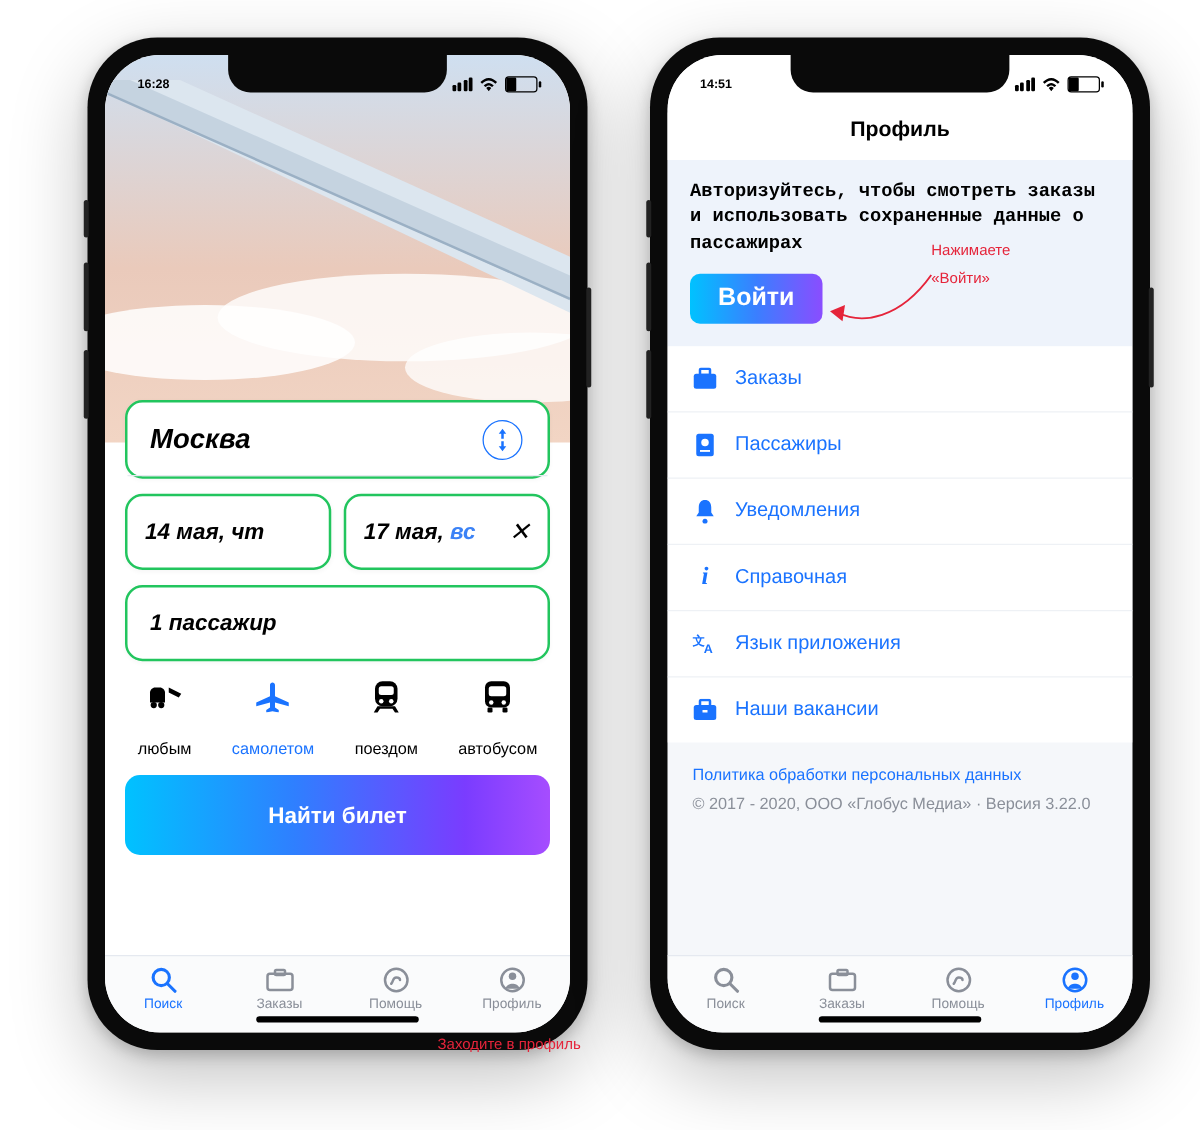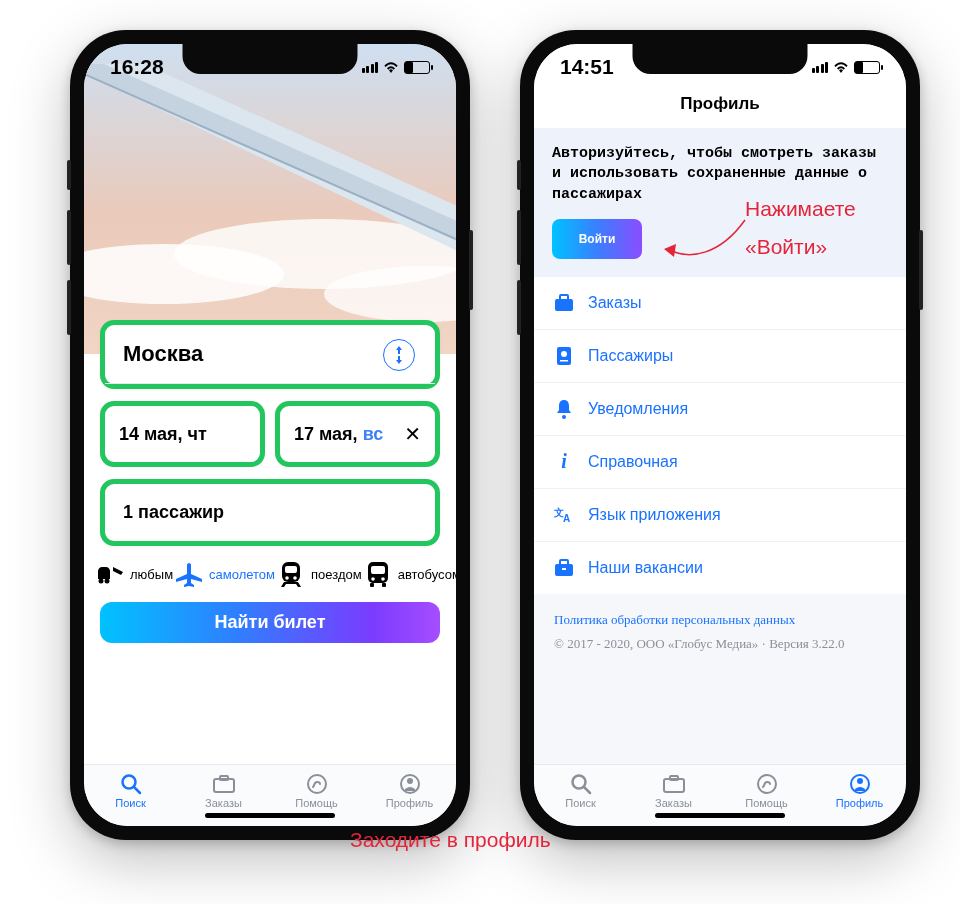--- a/index.html
+++ b/index.html
@@ -7,76 +7,76 @@
   .stage { position: relative; width: 960px; height: 904px; }
 
   .phone { position: absolute; width: 400px; height: 810px; border-radius: 56px; background: #0a0a0a; box-shadow: 0 20px 60px rgba(0,0,0,.25), 0 4px 12px rgba(0,0,0,.2); padding: 14px; }
   .phone .side-btn { position: absolute; background: #222; border-radius: 3px; }
   .phone .sb1 { left: -3px; top: 130px; width: 4px; height: 30px; }
   .phone .sb2 { left: -3px; top: 180px; width: 4px; height: 55px; }
   .phone .sb3 { left: -3px; top: 250px; width: 4px; height: 55px; }
   .phone .sb4 { right: -3px; top: 200px; width: 4px; height: 80px; }
   .screen { width: 100%; height: 100%; border-radius: 44px; overflow: hidden; background: #fff; position: relative; display:flex; flex-direction:column; }
   .notch { position: absolute; top: 0; left: 50%; transform: translateX(-50%); width: 175px; height: 30px; background: #0a0a0a; border-bottom-left-radius: 18px; border-bottom-right-radius: 18px; z-index: 50; }
-  .statusbar { height: 46px; display:flex; align-items:center; justify-content:space-between; padding: 0 26px; font-size:21px; font-weight:600; position:relative; z-index:40;}
+  .statusbar { height: 46px; display:flex; align-items:center; justify-content:space-between; padding: 0 26px; font-size:10px; font-weight:600; position:relative; z-index:40;}
   .statusbar .right { display:flex; align-items:center; gap:5px;}
   .sig-bars { display:flex; align-items:flex-end; gap:1.5px; }
   .sig-bars span { width:3px; background:#000; border-radius:1px; display:block;}
   .sig-bars span:nth-child(1){height:5px;}
   .sig-bars span:nth-child(2){height:7px;}
   .sig-bars span:nth-child(3){height:9px;}
   .sig-bars span:nth-child(4){height:11px;}
   .wifi { width:16px; height:12px; }
   .batt { width:26px; height:13px; border:1.5px solid #000; border-radius:3px; position:relative;}
   .batt:after{content:""; position:absolute; right:-4px; top:3px; width:2px; height:5px; background:#000; border-radius:1px;}
   .batt .fill{height:100%; width:35%; background:#000; border-radius:1px;}
   .home-ind { position:absolute; bottom:8px; left:50%; transform:translateX(-50%); width:130px; height:5px; background:#000; border-radius:3px; z-index:60;}
 
   
   .hero { height: 310px; position:absolute; top:0; left:0; right:0; background: linear-gradient(180deg, #cfdff0 0%, #eacabb 55%, #f2d5c4 100%); z-index:1;}
   .hero svg { position:absolute; inset:0; }
   .p1 .statusbar { color:#000; }
   .p1-body { position:relative; flex:1; z-index:2; display:flex; flex-direction:column; }
-  .card { background:#fff; margin: 0 16px; border-radius:14px; border:5px solid #22c55e; box-shadow: 0 1px 4px rgba(0,0,0,.04); }
+  .card { background:#fff; margin: 0 16px; border-radius:14px; border:2px solid #22c55e; box-shadow: 0 1px 4px rgba(0,0,0,.04); font-style: italic; }
   .search-card { margin-top: 230px; position:relative;}
   .city-row { padding: 16px 18px; font-size:22px; font-weight:700; border-bottom:1px solid #e5e9f0;}
   .city-row:last-child{border-bottom:none;}
   .swap { position:absolute; right:20px; top:50%; transform:translateY(-50%); width:32px; height:32px; border-radius:16px; border:1.5px solid #1a73ff; background:#fff; display:flex; align-items:center; justify-content:center;}
   .date-row { margin-top:12px; display:flex; gap:10px;}
   .date-row .card { flex:1; margin:0; padding:16px 14px; font-size:18px; font-weight:700; display:flex; align-items:center; justify-content:space-between;}
   .date-row-wrap{ padding: 0 16px;}
   .ret-day { color:#3b82f6; font-weight:700;}
   .close-x { font-size:20px; font-weight:400; color:#000;}
   .pax { margin-top:12px; padding:18px 18px; font-size:18px; font-weight:700;}
   .transport { display:flex; justify-content:space-around; padding: 14px 10px 8px; }
-  .t-item { display:flex; flex-direction:row; align-items:center; gap:4px; font-size:13px; color:#000;}
+  .t-item { display:flex; flex-direction:column; align-items:center; gap:20px; font-size:13px; color:#000;}
   .t-item.active { color:#1a73ff;}
   .t-icon { width:32px; height:28px; display:flex; align-items:center; justify-content:center;}
-  .big-btn { margin:6px 16px 10px; height:41px; border-radius:12px; background: linear-gradient(90deg, #00c2ff 0%, #2f7fff 40%, #7a3cff 80%, #a64dff 100%); color:#fff; font-size:18px; font-weight:600; display:flex; align-items:center; justify-content:center;}
+  .big-btn { margin:6px 16px 10px; height:64px; border-radius:12px; background: linear-gradient(90deg, #00c2ff 0%, #2f7fff 40%, #7a3cff 80%, #a64dff 100%); color:#fff; font-size:18px; font-weight:600; display:flex; align-items:center; justify-content:center;}
 
   .tabbar { height:62px; border-top:1px solid #e5e9f0; background:#fafbfc; display:flex; padding-bottom:10px;}
   .tab { flex:1; display:flex; flex-direction:column; align-items:center; justify-content:center; gap:2px; font-size:11px; color:#8a8f99;}
   .tab.active { color:#1a73ff;}
   .ticon { width:26px; height:22px; display:flex; align-items:center; justify-content:center;}
 
   
   .p2 .screen { background:#f5f7fa;}
   .p2-title { text-align:center; font-size:17px; font-weight:700; padding: 4px 0 14px; background:#fff;}
   .panel { background:#eef3fb; padding:16px 18px 18px; }
   .panel .msg { font-size:15px; font-weight:700; line-height:1.35; color:#000;font-family:Liberation Mono, monospace;}
-  .login-btn { margin-top:14px; width:90px; height:40px; border-radius:8px; background: linear-gradient(90deg, #00c2ff 0%, #3a7fff 50%, #8a4dff 100%); color:#fff; font-size:12px; font-weight:600; display:flex; align-items:center; justify-content:center;}
+  .login-btn { margin-top:14px; width:106px; height:40px; border-radius:8px; background: linear-gradient(90deg, #00c2ff 0%, #3a7fff 50%, #8a4dff 100%); color:#fff; font-size:20px; font-weight:600; display:flex; align-items:center; justify-content:center;}
   .menu { background:#fff;}
   .menu-item { display:flex; align-items:center; gap:14px; padding:16px 20px; border-bottom:1px solid #eef1f5; font-size:16px; color:#1a73ff; font-weight:500;}
   .menu-item:last-child{border-bottom:none;}
   .micon { width:20px; height:20px; flex:none; display:flex; align-items:center; justify-content:center; color:#1a73ff;}
-  .footer-links { padding: 18px 20px; font-size:13px; color:#8a8f99;font-family:Liberation Serif, serif;}
+  .footer-links { padding: 18px 20px; font-size:13px; color:#8a8f99;}
   .footer-links .policy { color:#1a73ff; margin-bottom:8px;}
 
   
-  .anno { position:absolute; color:#e5243a; font-size:21px; font-weight:500;}
+  .anno { position:absolute; color:#e5243a; font-size:12px; font-weight:500;}
   .anno svg { position:absolute;}
 
   #phone1 { top: 30px; left: 70px; }
   #phone2 { top: 30px; left: 520px; }
 </style>
 </head>
 <body>
 
 <div class="stage">
 

